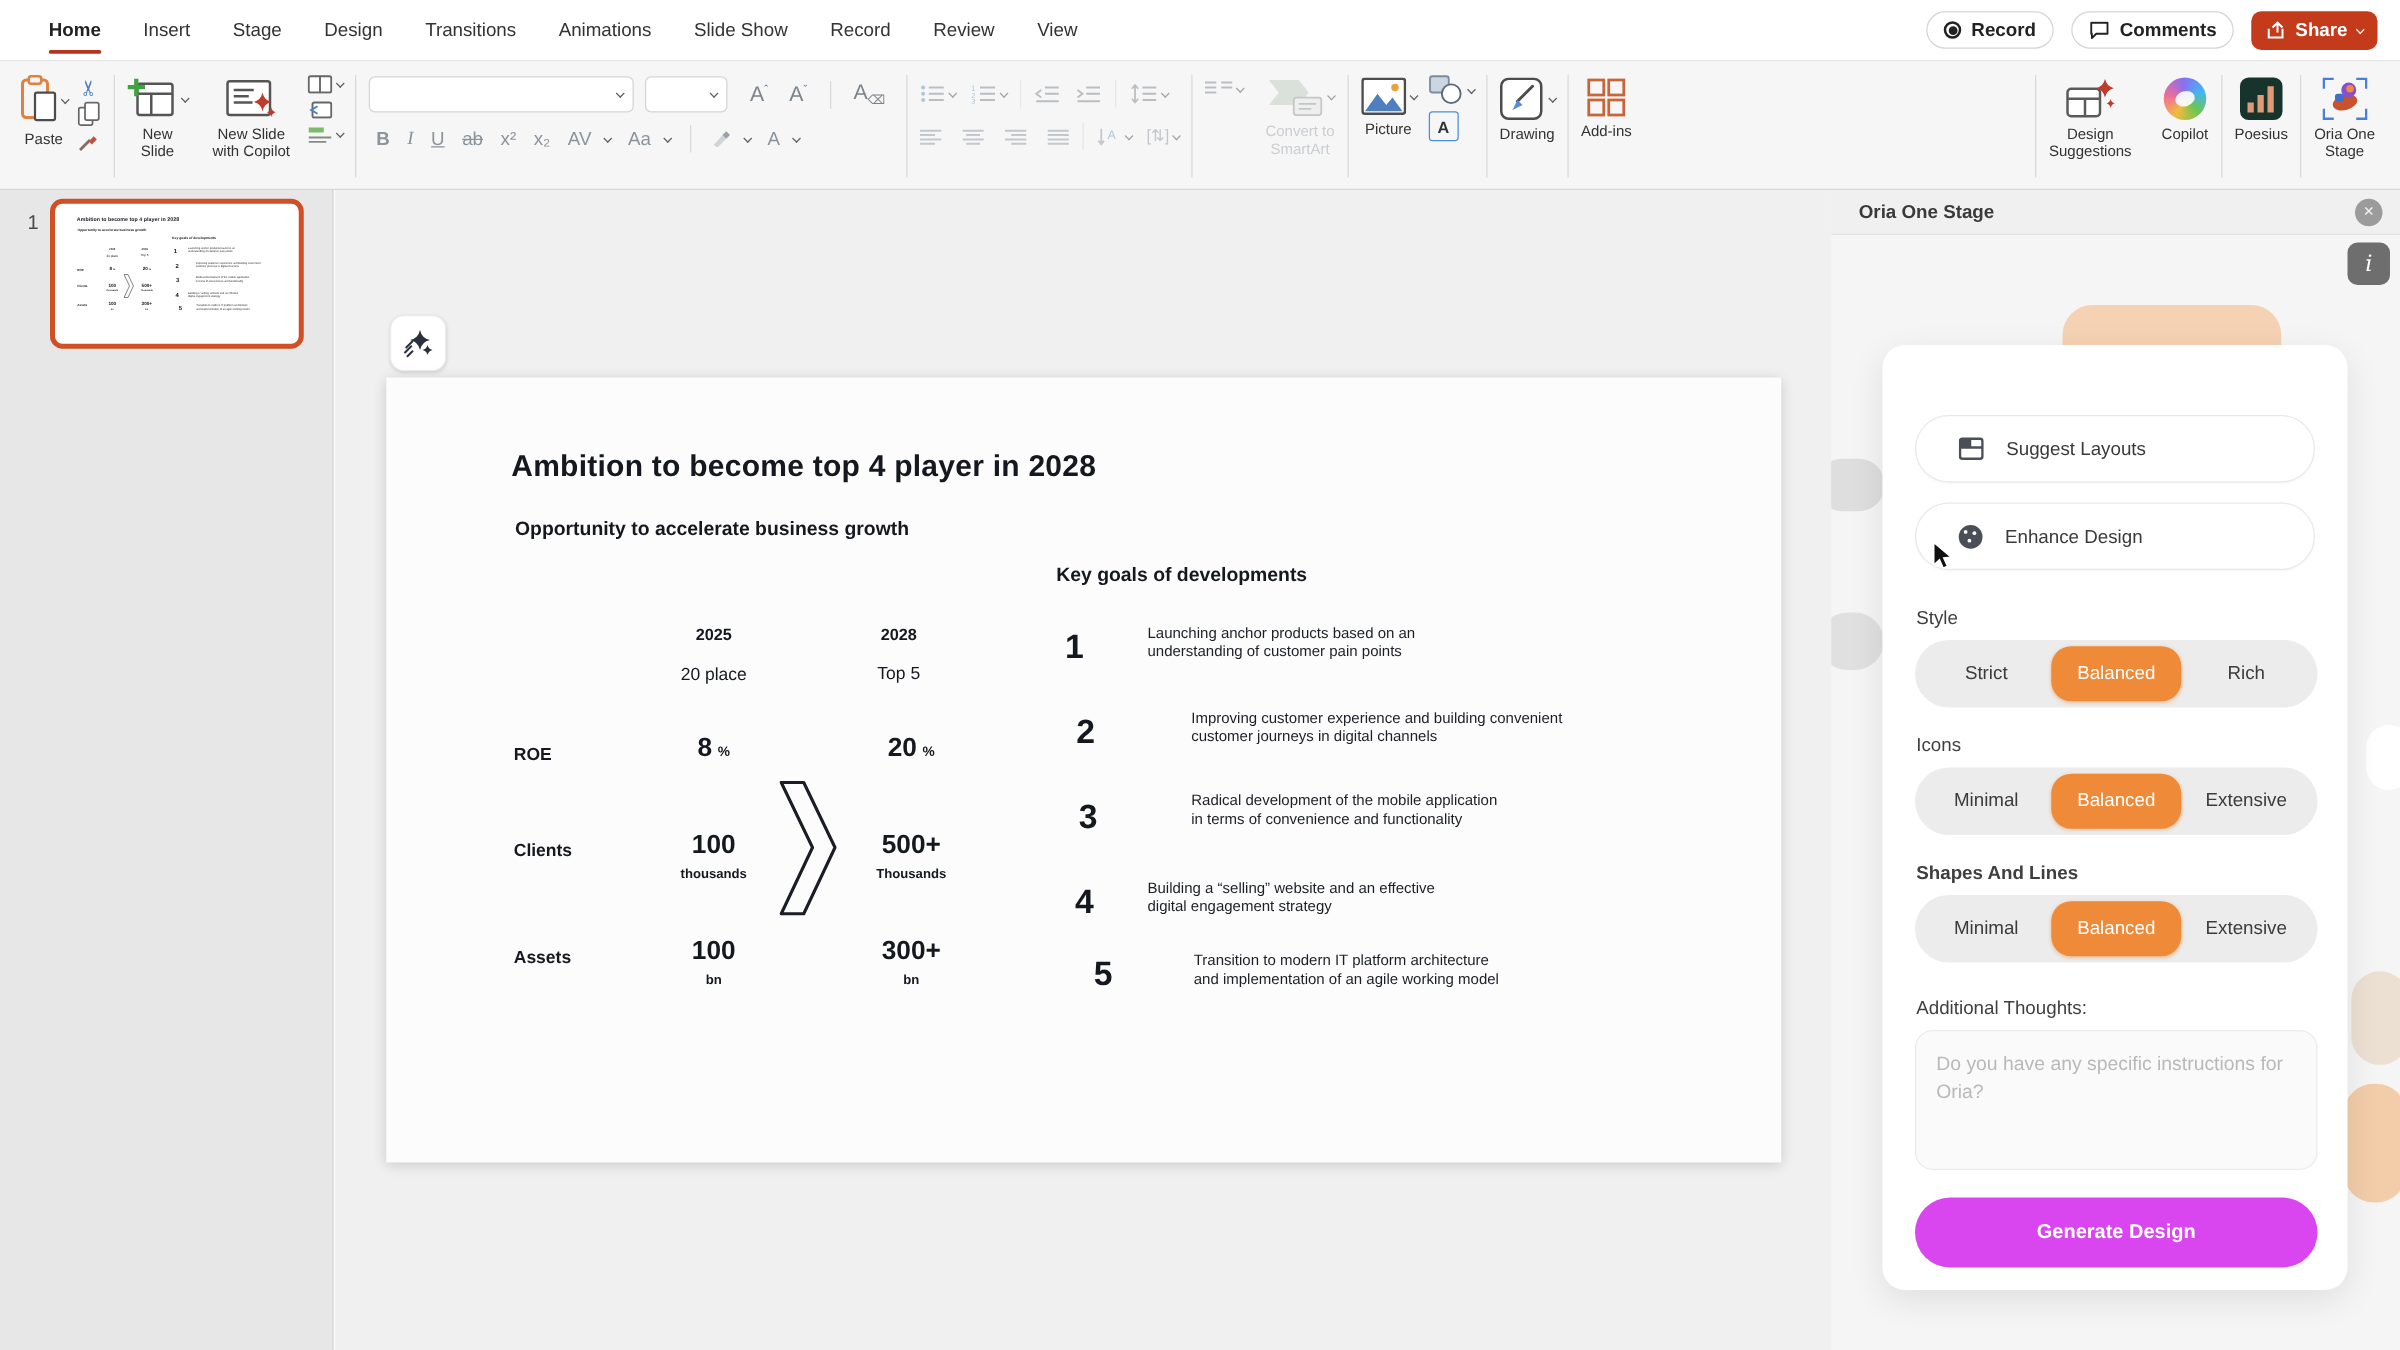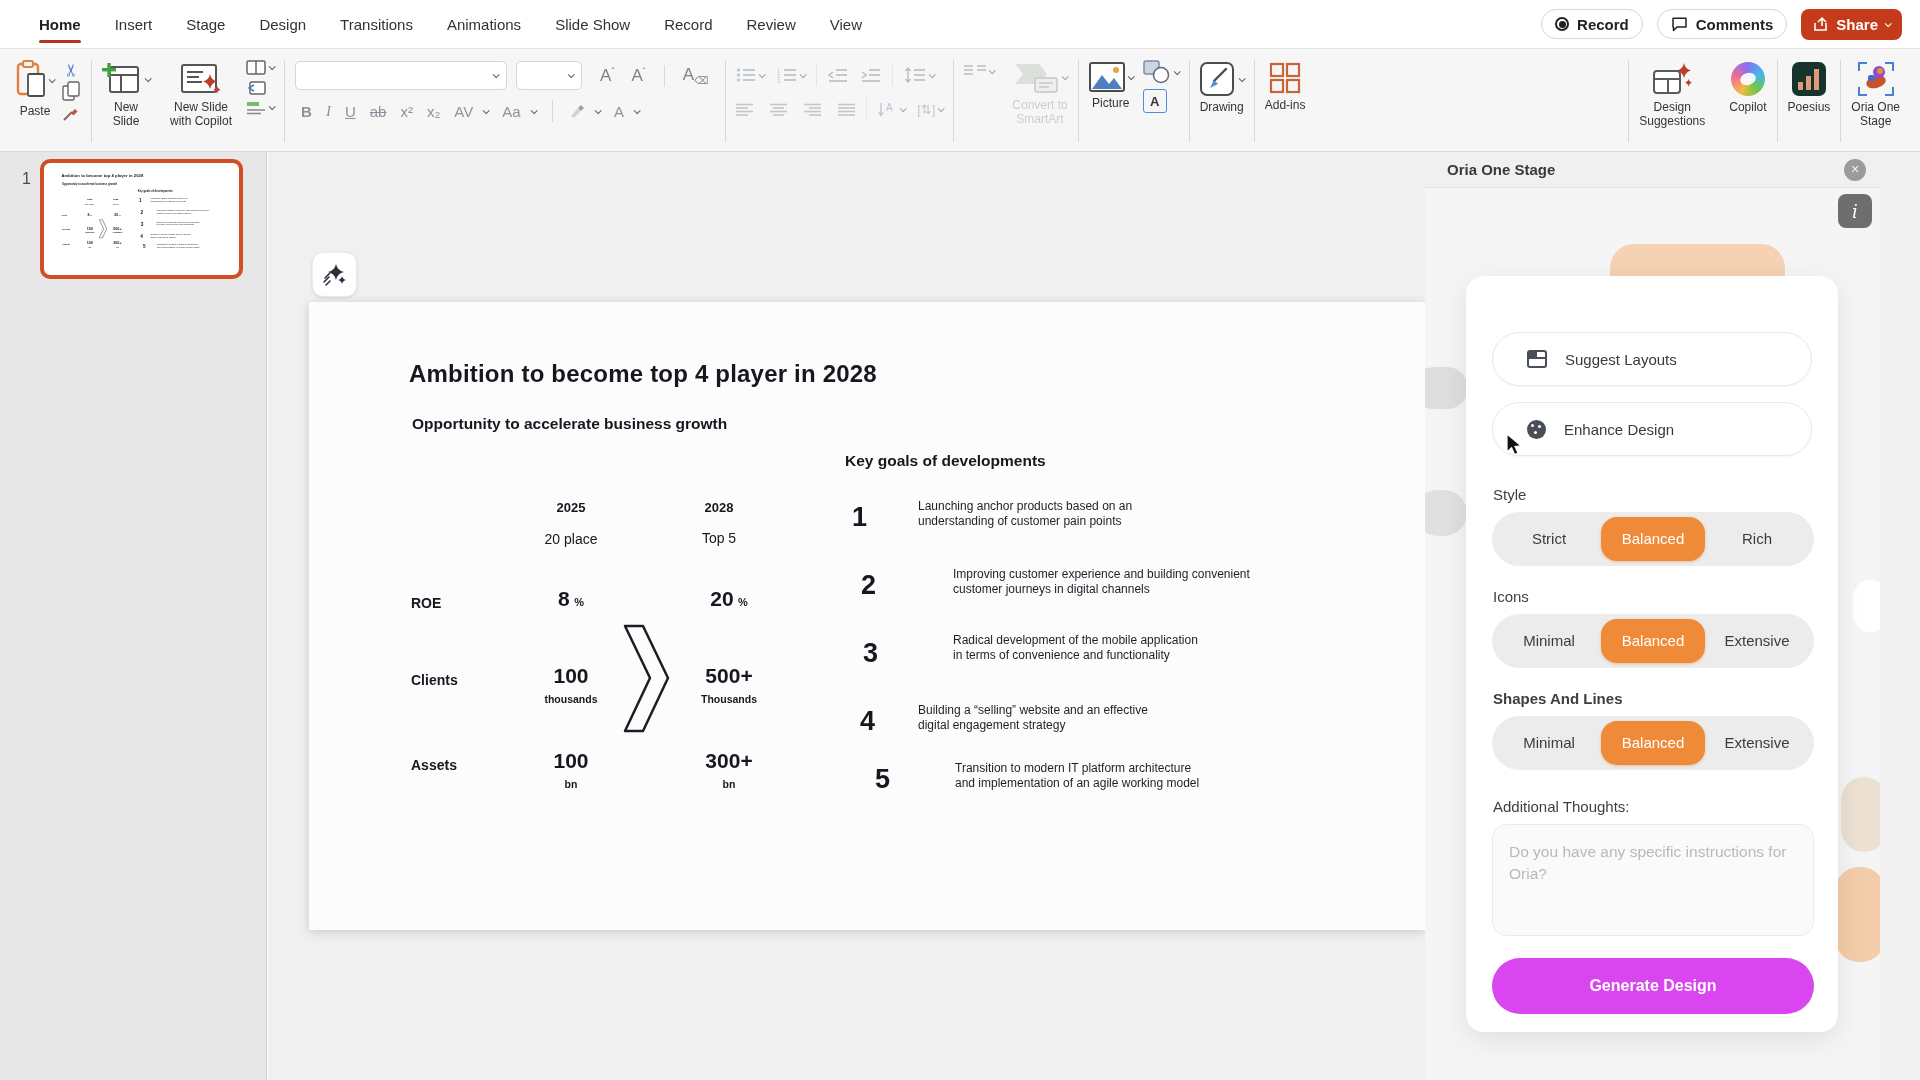--- a/index.html
+++ b/index.html
@@ -59,21 +59,21 @@
   .note { width:100px; text-align:center; font-size:14px; }
   .mlabel { font-size:14px; font-weight:bold; }
   .vblock { width:120px; text-align:center; }
   .vnum { font-size:21px; font-weight:bold; display:inline; }
   .vunit { font-size:11px; font-weight:bold; }
   .vunit-under { display:block; font-size:10.5px; font-weight:bold; margin-top:5px; }
   .goal-num { font-size:27px; font-weight:bold; }
   .goal-text { font-size:12px; line-height:15px; color:#1c1f27; }
 
   
-  .panel { position:absolute; left:1425px; top:152px; width:455px; height:928px; background:#f5f5f5; overflow:hidden; }
+  .panel { position:absolute; left:1465px; top:152px; width:455px; height:928px; background:#f5f5f5; overflow:hidden; }
   .panel-head { position:absolute; left:0; top:0; width:455px; height:36px; background:#f0f0f0; border-bottom:1px solid #e3e3e3; display:flex; align-items:center; padding:0 14px 0 22px; }
   .panel-title { font-size:15px; font-weight:bold; color:#3a3a3a; flex:1; }
   .close-btn { width:22px; height:22px; border-radius:50%; background:#9b9b9b; color:#f2f2f2; font-size:11px; display:flex; align-items:center; justify-content:center; }
   .info-btn { position:absolute; right:8px; top:42px; width:34px; height:34px; border-radius:8px; background:#6e6e6e; color:#fff; display:flex; align-items:center; justify-content:center; font-family:"DejaVu Serif",serif; font-style:italic; font-size:18px; }
   .blob { position:absolute; border-radius:24px; }
   .card { position:absolute; left:41px; top:124px; width:372px; height:756px; background:#fff; border-radius:18px; box-shadow:0 8px 28px rgba(0,0,0,.09); }
   .oria-btn { position:absolute; left:26px; width:320px; height:54px; border:1px solid #e9e9e9; border-radius:27px; background:#fff; box-shadow:0 1px 2px rgba(0,0,0,.04); display:flex; align-items:center; gap:18px; padding-left:34px; font-size:15px; color:#3a3a3a; }
   .sec-label { position:absolute; left:27px; font-size:15px; color:#3f3f3f; }
   .seg { position:absolute; left:26px; width:322px; height:54px; background:#ececec; border-radius:27px; display:flex; align-items:center; padding:5px; }
   .seg span { flex:1; text-align:center; font-size:15px; color:#3c3c3c; line-height:44px; }

